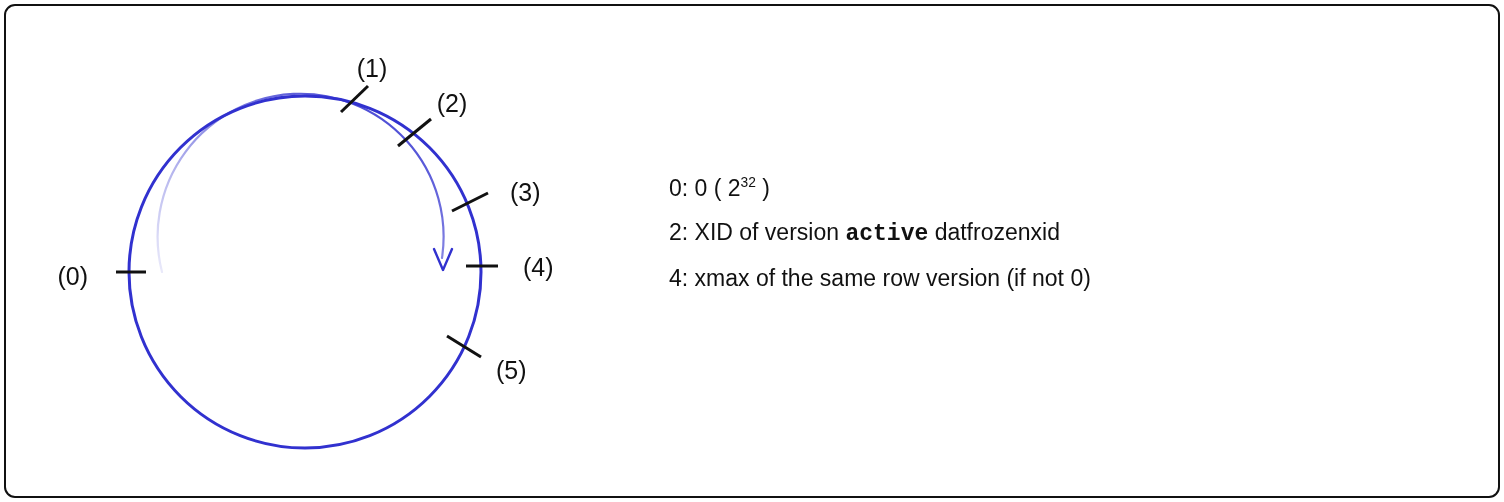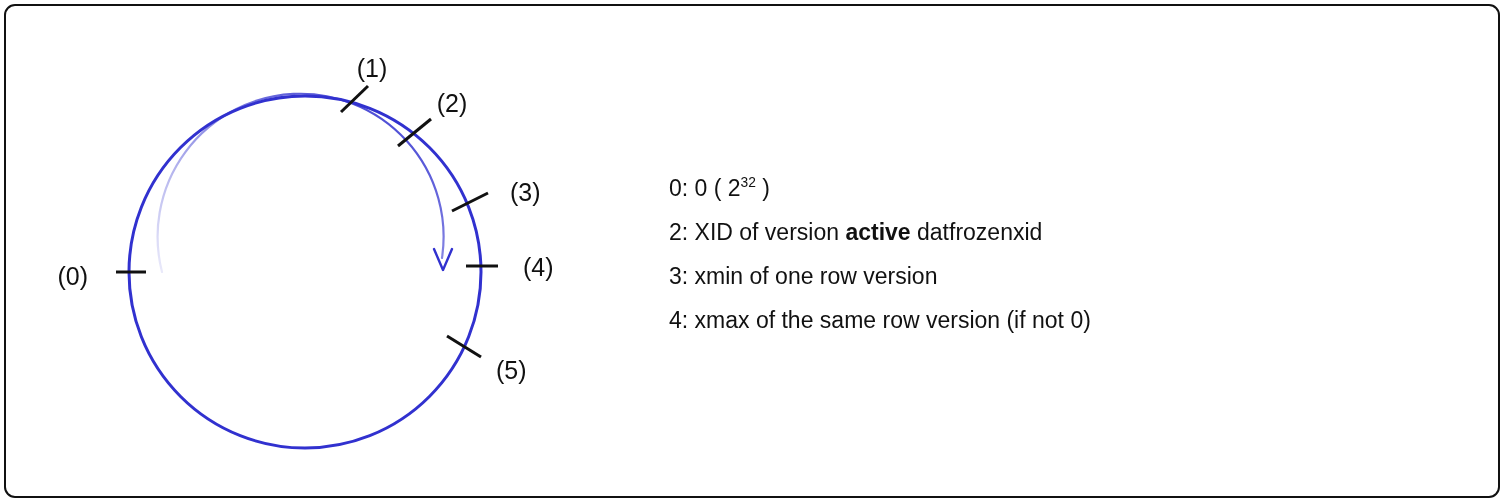--- a/index.html
+++ b/index.html
@@ -92,20 +92,21 @@
     color: #111111;
     white-space: nowrap;
   }
   .legend-row sup {
     font-size: 0.60em;
     vertical-align: super;
     line-height: 0;
   }
   .legend-row b {
     font-weight: 700;
+    font-family: Liberation Mono, monospace;
   }
 </style>
 </head>
 <body>
 
 <div id="slide">
 
   <div id="frame"></div>
 
   <div id="diagram">
@@ -150,21 +151,20 @@
   <div id="textcol">
 
 
     <div id="legend">
 
       <div class="legend-row"><span>0: 0 ( 2</span><sup>32</sup><span> )</span></div>
 
 
       <div class="legend-row"><span>2: XID of version </span><b>active</b><span> datfrozenxid</span></div>
 
-      <div class="legend-row">3: xmin of one row version</div>
 
       <div class="legend-row">4: xmax of the same row version (if not 0)</div>
 
 
     </div>
   </div>
 
 </div>
 
 </body></html>

